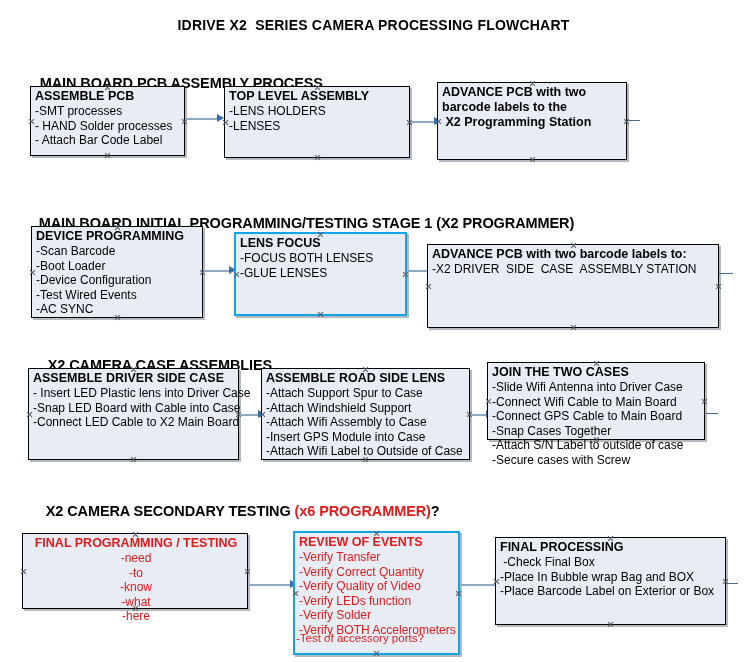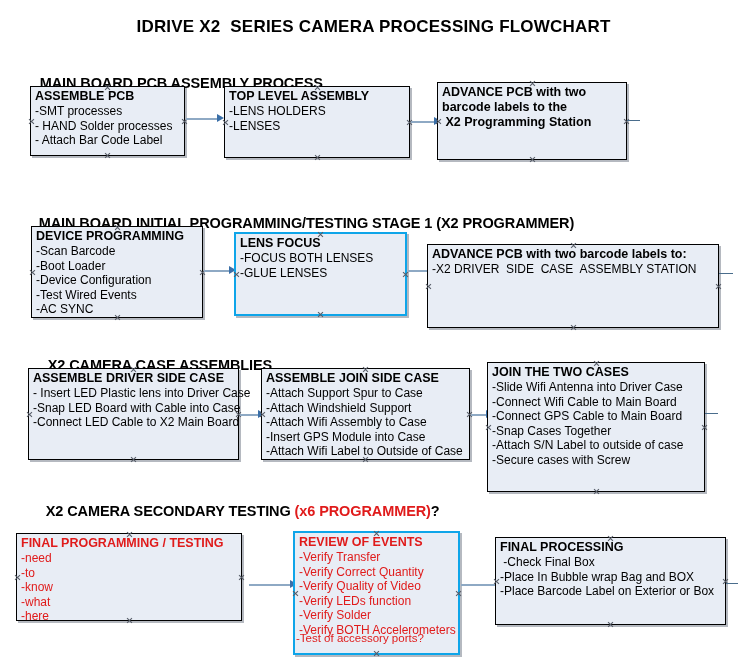--- a/index.html
+++ b/index.html
@@ -20,21 +20,21 @@
     overflow: hidden;
   }
 
   
   .doc-title {
     position: absolute;
     left: 0;
     top: 17px;
     width: 747px;
     text-align: center;
-    font-size: 17px;
+    font-size: 14px;
     font-weight: bold;
     letter-spacing: 0.2px;
     white-space: pre;
     color: #000;
   }
   .section-title {
     position: absolute;
     font-size: 14.5px;
     font-weight: bold;
     letter-spacing: -0.1px;
@@ -266,59 +266,59 @@
     <span class="handle" style="left:50%; top:100%;"></span>
   </div>
 
   <div class="arrow" style="left:240px; top:410px; width:25px;">
     <span class="shaft" style="width:18px;"></span>
     <span class="head" style="left:18px;"></span>
   </div>
 
   <div class="box shadowed" style="left:261px; top:368px; width:209px; height:92px;">
     <div class="box-inner">
-      <div class="box-title">ASSEMBLE JOIN SIDE CASE</div>
+      <div class="box-title">ASSEMBLE ROAD SIDE LENS</div>
       <div class="box-line">-Attach Support Spur to Case</div>
       <div class="box-line">-Attach Windshield Support</div>
       <div class="box-line">-Attach Wifi Assembly to Case</div>
       <div class="box-line">-Insert GPS Module into Case</div>
       <div class="box-line">-Attach Wifi Label to Outside of Case</div>
     </div>
     <span class="handle" style="left:50%; top:0;"></span>
     <span class="handle" style="left:0; top:50%;"></span>
     <span class="handle" style="left:100%; top:50%;"></span>
     <span class="handle" style="left:50%; top:100%;"></span>
   </div>
 
   <div class="arrow" style="left:471px; top:410px; width:22px;">
     <span class="shaft" style="width:15px;"></span>
     <span class="head" style="left:15px;"></span>
   </div>
 
-  <div class="box shadowed" style="left:487px; top:362px; width:218px; height:130px;">
+  <div class="box shadowed" style="left:487px; top:362px; width:218px; height:78px;">
     <div class="box-inner">
       <div class="box-title">JOIN THE TWO CASES</div>
       <div class="box-line">-Slide Wifi Antenna into Driver Case</div>
       <div class="box-line">-Connect Wifi Cable to Main Board</div>
       <div class="box-line">-Connect GPS Cable to Main Board</div>
       <div class="box-line">-Snap Cases Together</div>
       <div class="box-line">-Attach S/N Label to outside of case</div>
       <div class="box-line">-Secure cases with Screw</div>
     </div>
     <span class="handle" style="left:50%; top:0;"></span>
     <span class="handle" style="left:0; top:50%;"></span>
     <span class="handle" style="left:100%; top:50%;"></span>
     <span class="handle" style="left:50%; top:100%;"></span>
   </div>
 
   <div class="section-title" style="left:30px; top:487px;">
     <span>X2 CAMERA SECONDARY TESTING </span><span class="red">(x6 PROGRAMMER)</span><span>?</span>
   </div>
 
-  <div class="box red-box shadowed" style="left:16px; top:533px; width:226px; height:88px;">
+  <div class="box red-box shadowed" style="left:22px; top:533px; width:226px; height:76px;text-align:center;">
     <div class="box-inner">
       <div class="box-title">FINAL PROGRAMMING / TESTING</div>
       <div class="box-line">-need</div>
       <div class="box-line">-to</div>
       <div class="box-line">-know</div>
       <div class="box-line">-what</div>
       <div class="box-line">-here</div>
     </div>
     <span class="handle" style="left:50%; top:0;"></span>
     <span class="handle" style="left:0; top:50%;"></span>

